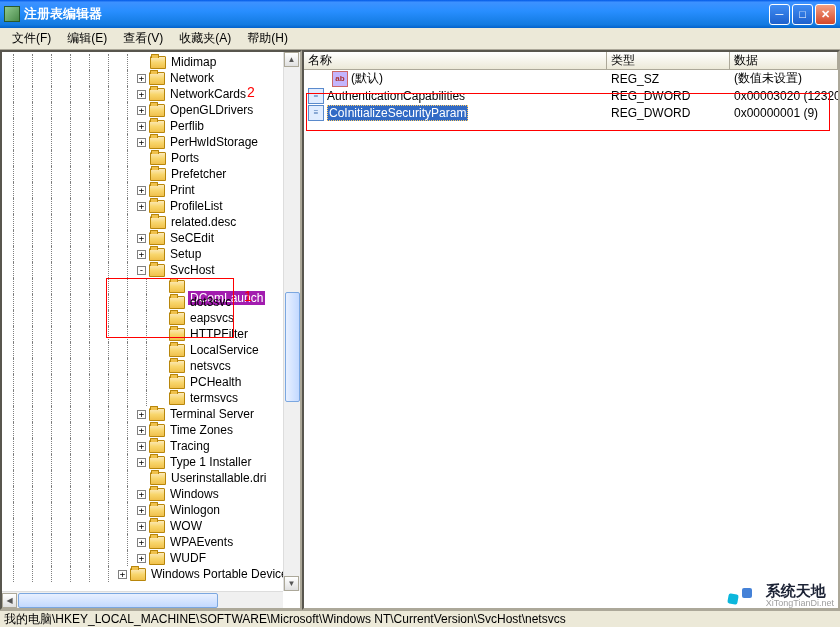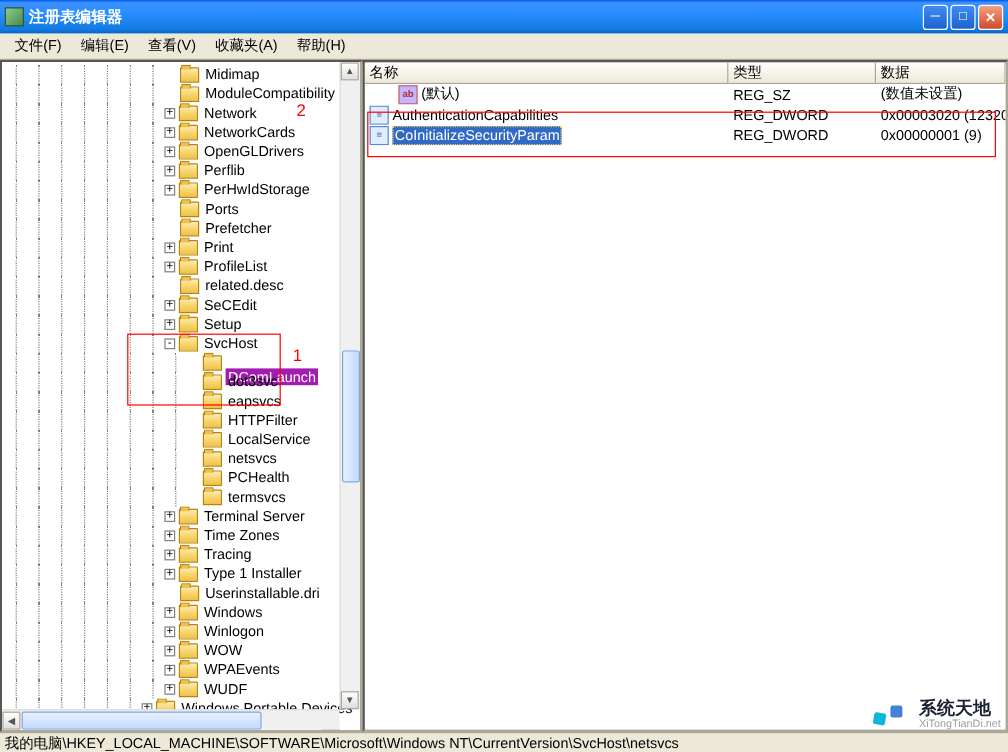--- a/index.html
+++ b/index.html
@@ -106,32 +106,20 @@
           <span class="tree-label">Midimap</span>
         </div>
         <div class="tree-node">
           <span class="tree-line v"></span>
           <span class="tree-line v"></span>
           <span class="tree-line v"></span>
           <span class="tree-line v"></span>
           <span class="tree-line v"></span>
           <span class="tree-line v"></span>
           <span class="tree-line v"></span>
-          <span class="tree-spacer"></span>
-          <span class="folder-icon"></span>
-          <span class="tree-label">ModuleCompatibility</span>
-        </div>
-        <div class="tree-node">
-          <span class="tree-line v"></span>
-          <span class="tree-line v"></span>
-          <span class="tree-line v"></span>
-          <span class="tree-line v"></span>
-          <span class="tree-line v"></span>
-          <span class="tree-line v"></span>
-          <span class="tree-line v"></span>
           <span class="tree-toggle">+</span>
           <span class="folder-icon"></span>
           <span class="tree-label">Network</span>
         </div>
         <div class="tree-node">
           <span class="tree-line v"></span>
           <span class="tree-line v"></span>
           <span class="tree-line v"></span>
           <span class="tree-line v"></span>
           <span class="tree-line v"></span>

